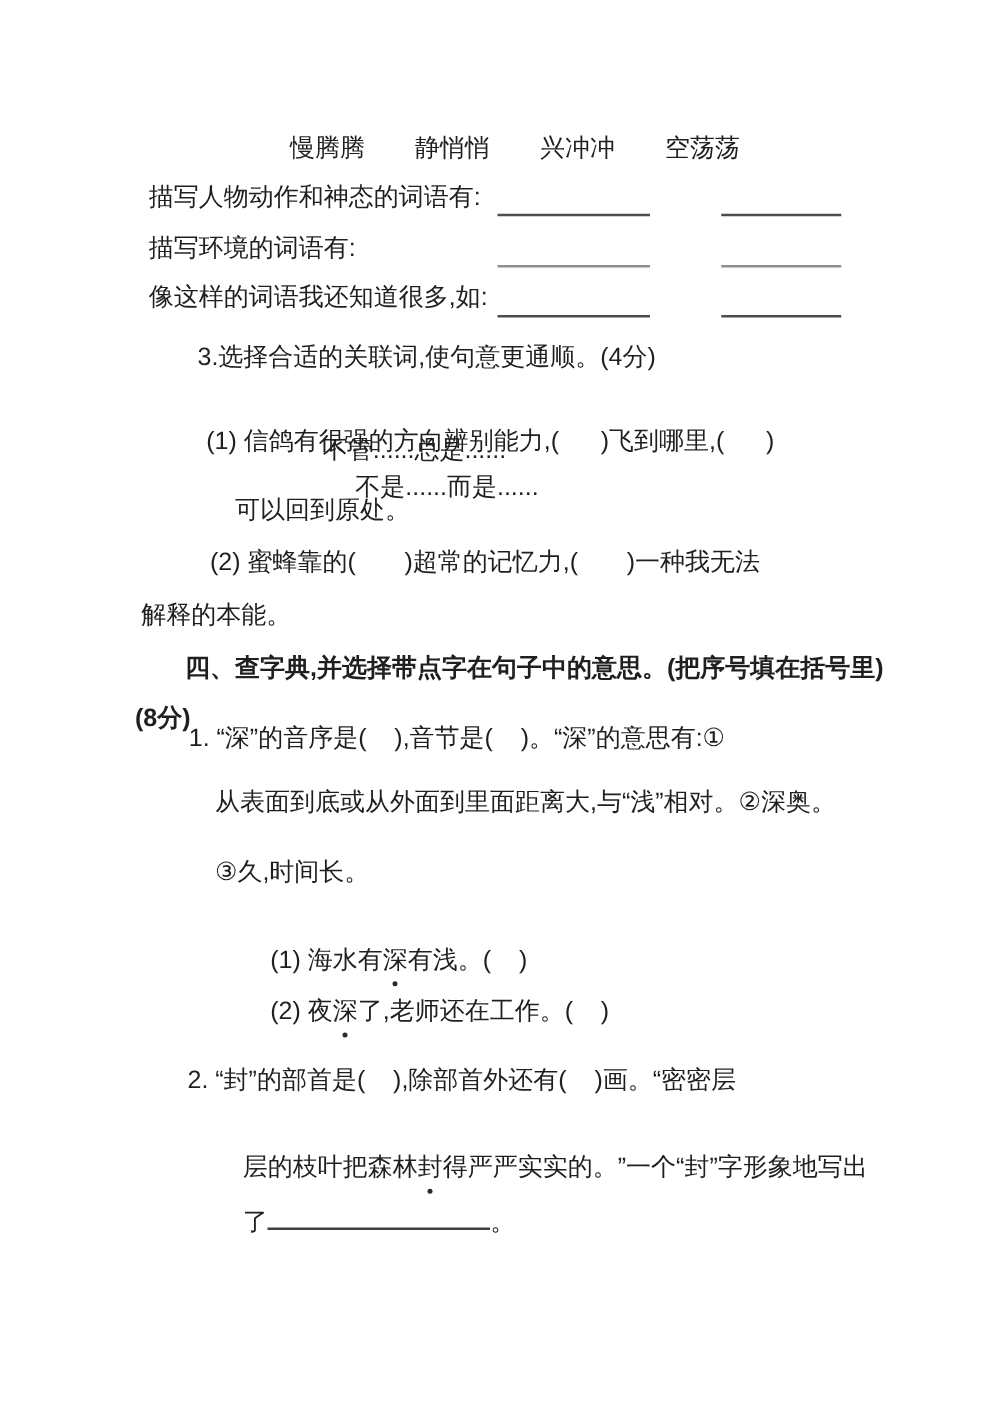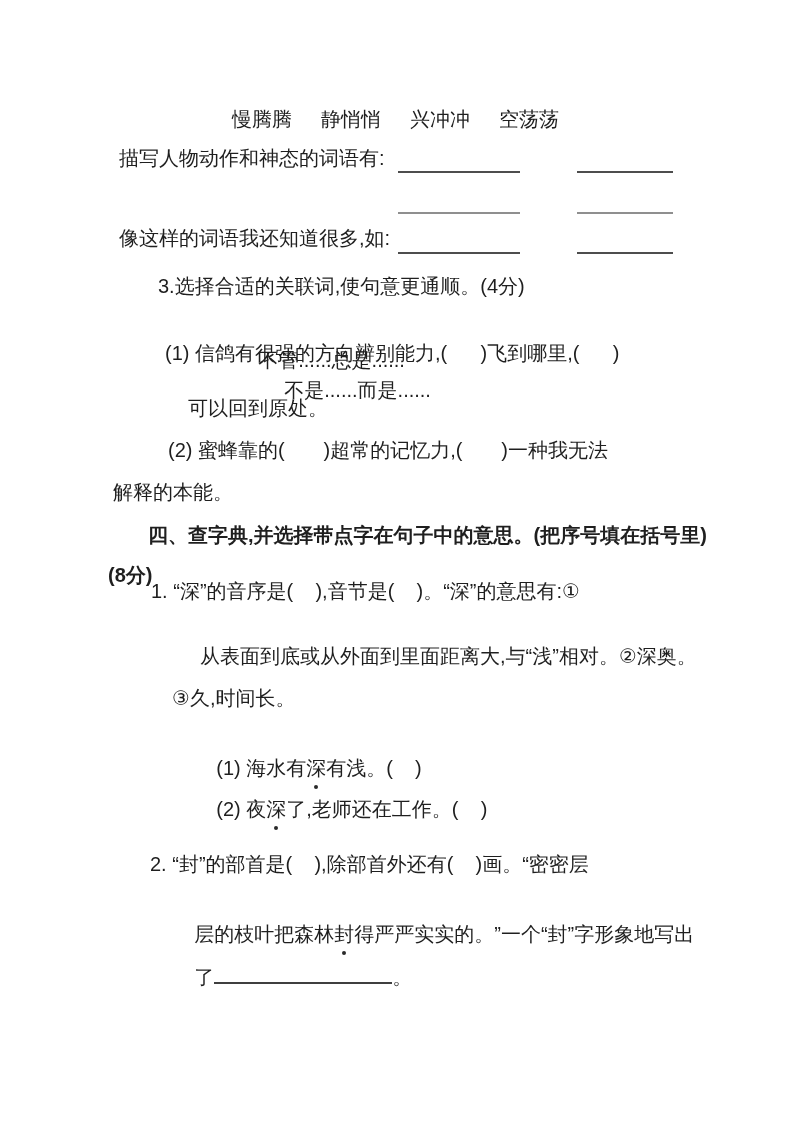--- a/index.html
+++ b/index.html
@@ -20,21 +20,21 @@
   }
   .line {
     position: absolute;
     white-space: pre;
   }
   .bold {
     font-weight: 700;
   }
   .word-bank {
     display: flex;
-    gap: 29px;
+    gap: 40px;
   }
   .blank {
     position: absolute;
     height: 26px;
     border-bottom: 2px solid #4d4d4d;
   }
   .blank.gray {
     border-bottom-color: #8f8f8f;
   }
   .opt2 {
@@ -72,20 +72,21 @@
     <span>慢腾腾</span>
     <span>静悄悄</span>
     <span>兴冲冲</span>
     <span>空荡荡</span>
   </div>
 
   <div class="line" style="left:119px; top:143px;">描写人物动作和神态的词语有:</div>
   <span class="blank" style="left:398px; top:145px; width:122px;"></span>
   <span class="blank" style="left:577px; top:145px; width:96px;"></span>
 
+  <div class="line" style="left:119px; top:184px;">描写环境的词语有:</div>
   <span class="blank gray" style="left:398px; top:186px; width:122px;"></span>
   <span class="blank gray" style="left:577px; top:186px; width:96px;"></span>
 
   <div class="line" style="left:119px; top:223px;">像这样的词语我还知道很多,如:</div>
   <span class="blank" style="left:398px; top:226px; width:122px;"></span>
   <span class="blank" style="left:577px; top:226px; width:96px;"></span>
 
   <div class="line" style="left:158px; top:271px;">3.选择合适的关联词,使句意更通顺。(4分)</div>
 
   <div class="line" style="left:236px; top:315px;">
@@ -95,21 +96,21 @@
 
   <div class="line" style="left:165px; top:338px;">(1) 信鸽有很强的方向辨别能力,(      )飞到哪里,(      )</div>
   <div class="line" style="left:188px; top:393px;">可以回到原处。</div>
   <div class="line" style="left:168px; top:435px;">(2) 蜜蜂靠的(       )超常的记忆力,(       )一种我无法</div>
   <div class="line" style="left:113px; top:477px;">解释的本能。</div>
 
   <div class="line bold" style="left:112px; top:520px;margin-left:36px;">四、查字典,并选择带点字在句子中的意思。(把序号填在括号里)</div>
   <div class="line bold" style="left:108px; top:560px;">(8分)</div>
 
   <div class="line" style="left:151px; top:576px;">1. “深”的音序是(    ),音节是(    )。“深”的意思有:①</div>
-  <div class="line" style="left:172px; top:641px;margin-left:28px;">从表面到底或从外面到里面距离大,与“浅”相对。②深奥。</div>
+  <div class="line" style="left:172px; top:627px;">从表面到底或从外面到里面距离大,与“浅”相对。②深奥。</div>
   <div class="line" style="left:172px; top:683px;">③久,时间长。</div>
 
   <div class="line" style="left:194px; top:723px;">
     <span>(1) 海水有</span><span class="em-dot">深</span><span>有浅。(    )</span>
   </div>
   <div class="line" style="left:194px; top:764px;">
     <span>(2) 夜</span><span class="em-dot">深</span><span>了,老师还在工作。(    )</span>
   </div>
 
   <div class="line" style="left:150px; top:849px;">2. “封”的部首是(    ),除部首外还有(    )画。“密密层</div>

